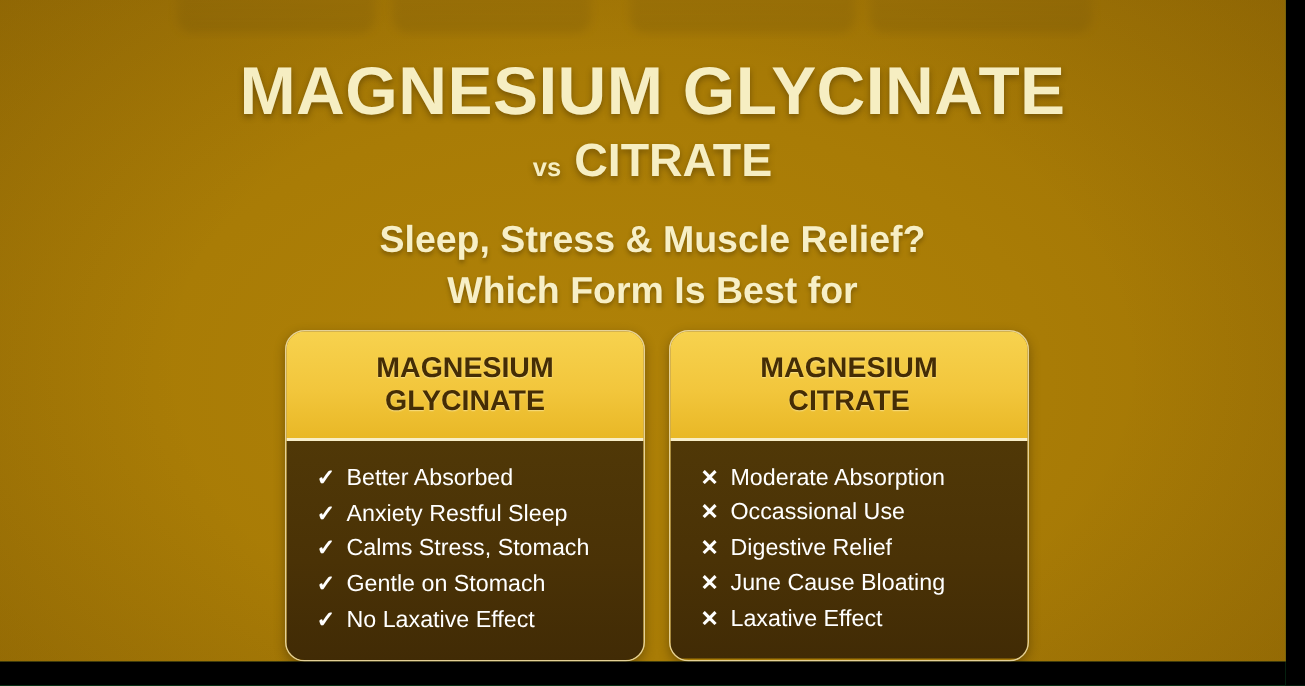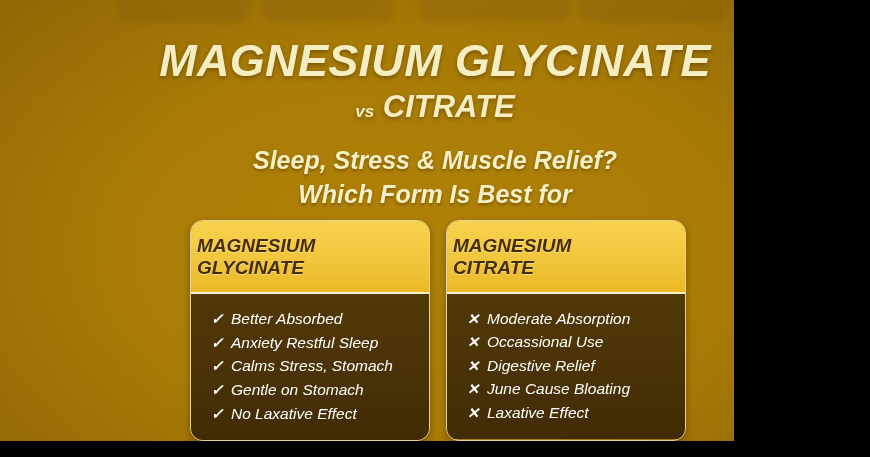--- a/index.html
+++ b/index.html
@@ -6,25 +6,24 @@
     margin: 0;
     padding: 0;
     background: #000;
   }
   body {
     font-family: "Liberation Sans", sans-serif;
   }
 
   #infographic {
     position: relative;
-    width: 734px;
+    width: 857px;
     height: 457px;
     overflow: hidden;
     background: #15803d;
-    font-style: italic;
   }
 
   
   .bg {
     position: absolute;
     left: 0; top: 0;
     width: 870px;
     height: 441px;
     background:
       radial-gradient(ellipse 620px 380px at 46% 58%, #b08208 0%, #a97c06 48%, #9d7105 100%),
@@ -121,21 +120,21 @@
   .card {
     width: 238px;
     border-radius: 13px;
     overflow: hidden;
     box-shadow: 0 3px 7px rgba(40,26,0,0.38);
     border: 1px solid rgba(248,238,200,0.75);
   }
   .card-header {
     background: linear-gradient(180deg, #f7d24e 0%, #f2c63c 55%, #e9b826 100%);
     color: #452d05;
-    text-align: left;
+    text-align: center;
     font-size: 19px;
     font-weight: 700;
     line-height: 1.18;
     padding: 14px 6px 12px 6px;
     text-shadow: 0 1px 1px rgba(255,245,200,0.55);
   }
   .card-body {
     background: linear-gradient(180deg, #503807 0%, #4a3206 55%, #412b05 100%);
     border-top: 2px solid #f8eec8;
     padding: 13px 0 14px 0;

